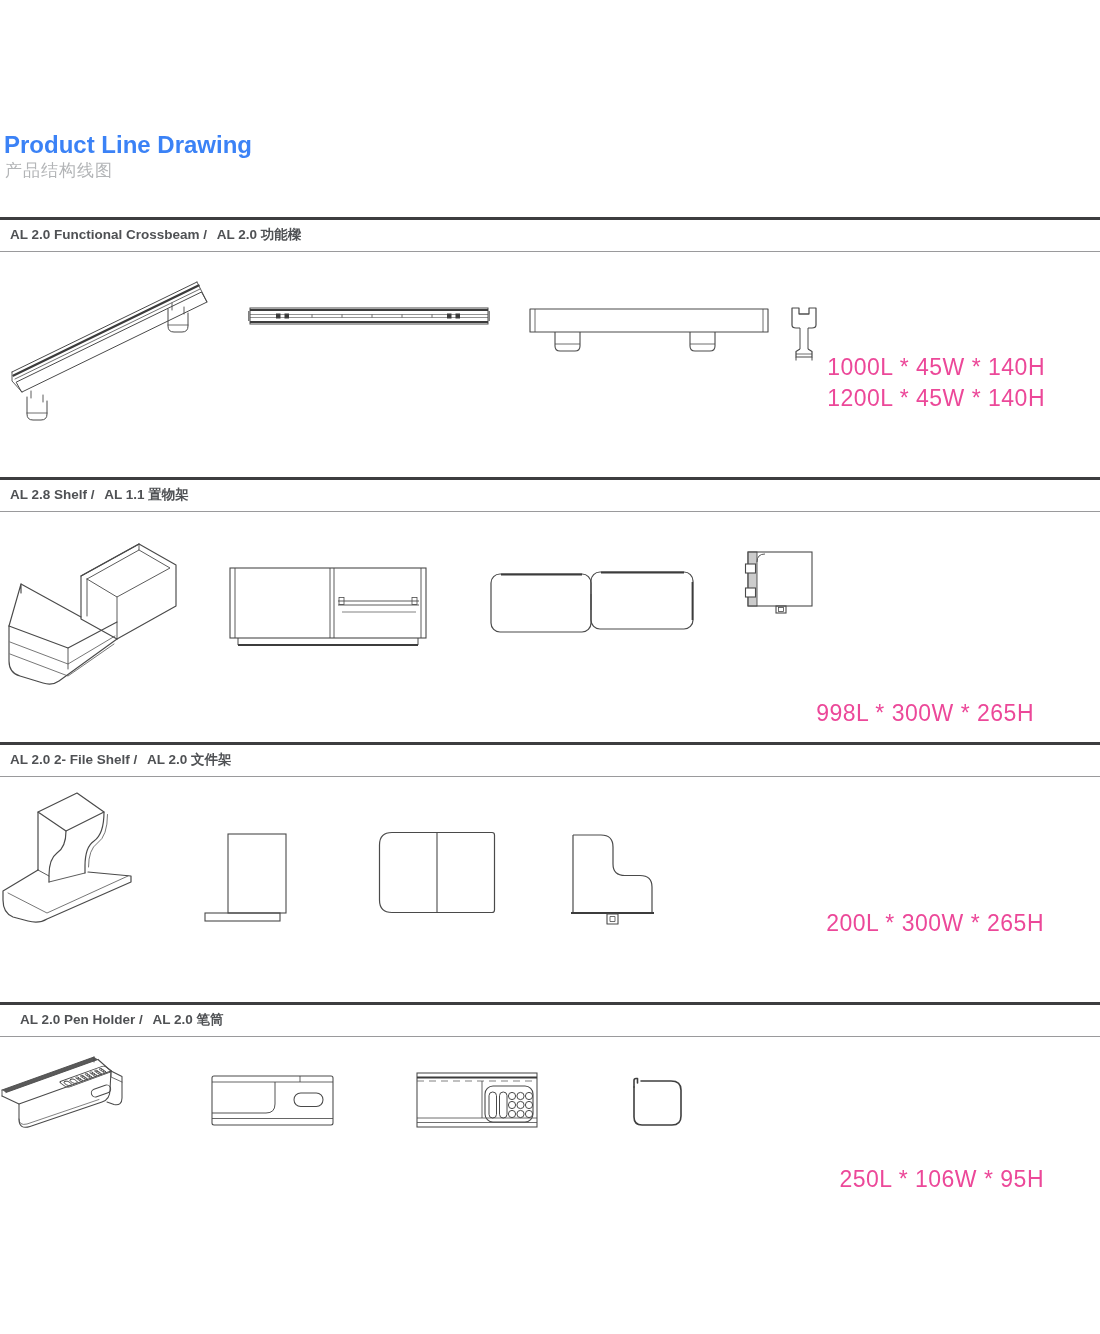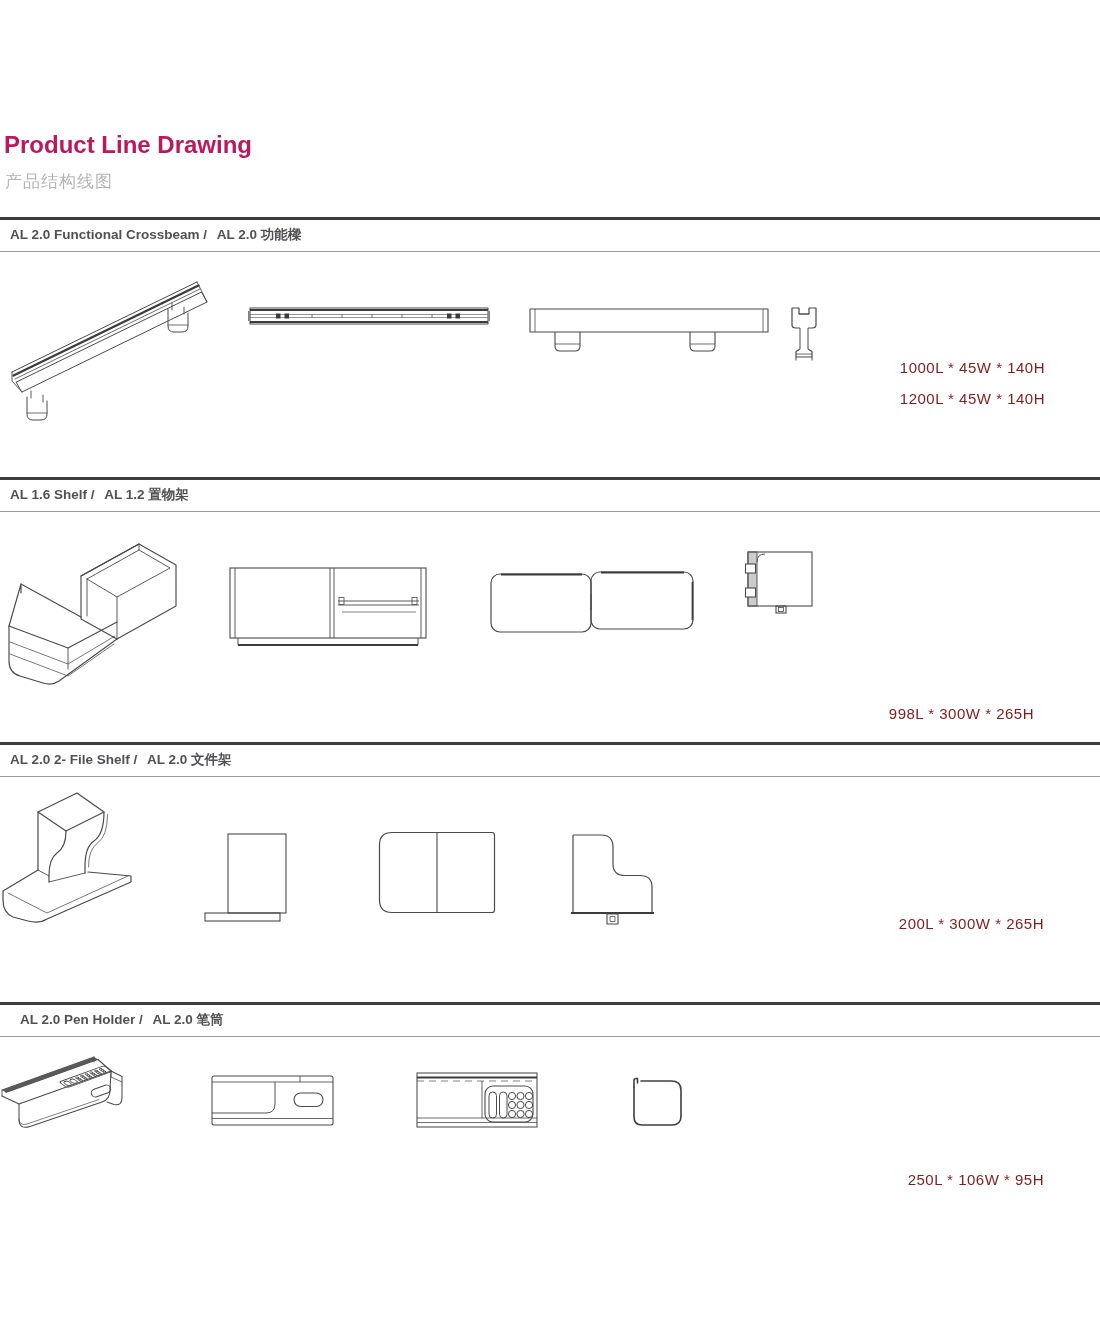--- a/index.html
+++ b/index.html
@@ -1,26 +1,26 @@
 <!DOCTYPE html>
 <html><head>
 <meta charset="utf-8">
 <style>
   html,body{margin:0;padding:0;background:#ffffff;}
   .canvas{position:relative;width:1100px;height:1334px;background:#ffffff;overflow:hidden;
           font-family:"Liberation Sans","DejaVu Sans",sans-serif;}
   .page-title{position:absolute;left:4px;top:131px;font-size:24px;font-weight:bold;
-              color:#be185d;letter-spacing:0px;}
-  .page-subtitle{position:absolute;left:5px;top:170px;font-size:17px;color:#b3b5b7;letter-spacing:1px;}
+              color:#3b82f6;letter-spacing:0px;}
+  .page-subtitle{position:absolute;left:5px;top:159px;font-size:17px;color:#b3b5b7;letter-spacing:1px;}
   .sec-header{position:absolute;left:0;width:1100px;border-top:3px solid #3d3d3f;
               border-bottom:1px solid #9a9a9c;box-sizing:border-box;
               padding:5px 0 7px 10px;}
   .sec-title{font-size:13.5px;font-weight:bold;color:#4f5154;}
   .sec-title .zh{margin-left:6px;}
-  .dims{position:absolute;text-align:right;font-size:15px;color:#7f1d1d;line-height:31px;
+  .dims{position:absolute;text-align:right;font-size:23px;color:#ec4899;line-height:31px;
         letter-spacing:0.5px;}
   .drawing{position:absolute;}
 </style>
 </head>
 <body>
 
 <div class="canvas">
 
   <div class="page-title">Product Line Drawing</div>
   <div class="page-subtitle">产品结构线图</div>
@@ -92,22 +92,22 @@
     </g>
   </svg>
 
   <div class="dims" style="top:352px;right:55px;">
     <div>1000L * 45W * 140H</div>
     <div>1200L * 45W * 140H</div>
   </div>
 
   <div class="sec-header" style="top:477px;">
     <span class="sec-title">
-      <span>AL 1.6 Shelf /</span>
-      <span class="zh">AL 1.2 置物架</span>
+      <span>AL 2.8 Shelf /</span>
+      <span class="zh">AL 1.1 置物架</span>
     </span>
   </div>
 
   <svg class="drawing" style="left:3px;top:538px;" width="182" height="152" viewBox="0 0 182 152">
     <g fill="none" stroke="#4a4a4a" stroke-width="1.15" stroke-linejoin="round" stroke-linecap="round">
       <path d="M136,6 L173,27 V68 L114,101 L78,81 V38 Z"></path>
       <path d="M136,6 L78,38"></path>
       <path d="M136,6 V12 L84,41 M84,41 V78" stroke-width="0.9"></path>
       <path d="M136,12 L167,30 L114,59 L84,41" stroke-width="0.9"></path>
       <path d="M114,59 V101" stroke-width="0.9"></path>

